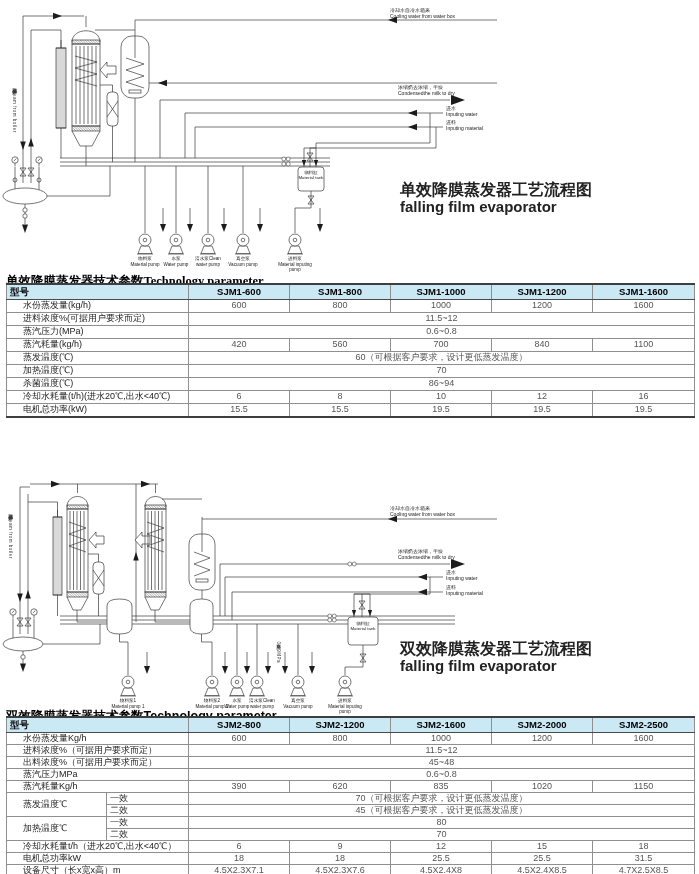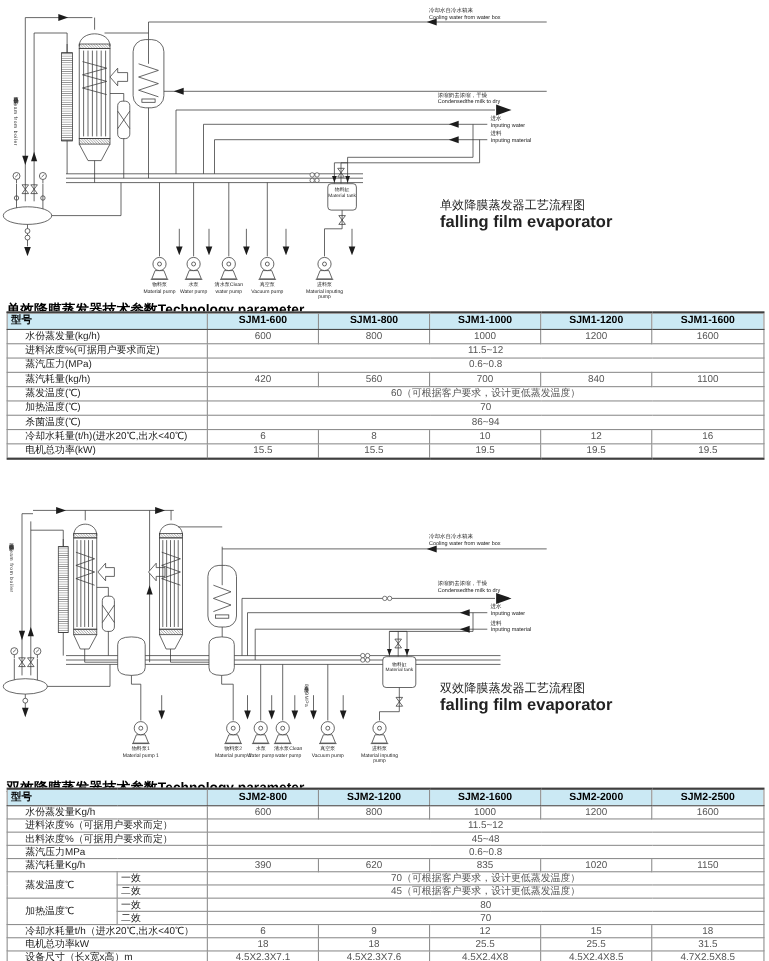--- a/index.html
+++ b/index.html
@@ -11,21 +11,21 @@
   .diagram svg{position:absolute;left:0;top:0;}
   .dlabel{position:absolute;font-size:5px;line-height:1.2;color:#222;white-space:nowrap;z-index:3;}
   .dlabel span{display:block;}
   .pump-label{position:absolute;font-size:4.6px;line-height:1.2;color:#222;text-align:center;
     width:42px;transform:translateX(-50%);z-index:3;}
   .pump-label span{display:block;}
   .tanklabel{position:absolute;font-size:4.4px;line-height:1.15;color:#222;text-align:center;z-index:3;}
   .tanklabel span{display:block;}
   .vnote{position:absolute;writing-mode:vertical-rl;font-size:4.5px;color:#333;z-index:3;letter-spacing:.5px;}
   .dtitle{position:absolute;z-index:3;}
-  .dtitle .zh{font-size:11px;font-weight:normal;display:block;line-height:1.15;}
+  .dtitle .zh{font-size:16px;font-weight:bold;display:block;line-height:1.15;}
   .dtitle .en{font-size:15px;font-weight:bold;display:block;line-height:1.08;}
   .heading{position:absolute;left:6px;font-size:12.5px;font-weight:bold;color:#000;z-index:3;}
   .spec-table{position:absolute;left:6px;border-collapse:collapse;table-layout:fixed;width:688px;
     font-size:9px;z-index:3;background:#fff;}
   .spec-table th,.spec-table td{border:1px solid #8f8f8f;padding:0 3px;height:12px;line-height:1.05;
     overflow:hidden;white-space:nowrap;font-weight:normal;}
   .spec-table thead th{background:var(--hdr,#cbe9f4);font-weight:bold;font-size:9.5px;text-align:center;
     border-top:2px solid #3f3f3f;border-bottom:1.5px solid #4a4a4a;height:14px;color:#000;}
   .spec-table thead th.lbl{text-align:left;}
   .spec-table td.lbl{text-align:left;color:#222;padding-left:16px;}
@@ -198,21 +198,21 @@
     <span>进料泵</span>
       <span>Material inputing pump</span>
   </span>
 
   <div class="dtitle" style="left:400px;top:181px;">
     <span class="zh">单效降膜蒸发器工艺流程图</span>
     <span class="en">falling film evaporator</span>
   </div>
 </div>
 
-<h2 class="heading" style="top:263px;">单效降膜蒸发器技术参数Technology parameter</h2>
+<h2 class="heading" style="top:263px;font-family:Liberation Serif, serif;">单效降膜蒸发器技术参数Technology parameter</h2>
 <table class="spec-table t1" style="top:283px;">
   <colgroup>
     <col style="width:182px">
       <col style="width:101px">
       <col style="width:101px">
     <col style="width:101px">
       <col style="width:101px">
       <col style="width:102px">
   </colgroup>
 <thead>
@@ -274,21 +274,21 @@
         <td class="lbl">电机总功率(kW)</td>
         <td class="val">15.5</td>
         <td class="val">15.5</td>
         <td class="val">19.5</td>
         <td class="val">19.5</td>
         <td class="val">19.5</td>
       </tr>
     </tbody>
   </table>
 
-<div class="diagram" style="top:452px;width:699px;height:248px;">
+<div class="diagram" style="top:472px;width:699px;height:248px;">
   <svg viewBox="0 0 699 248" width="699" height="248">
     <g stroke="#3a3a3a" stroke-width="0.7" fill="none">
 
       <path d="M30,12 H158 M77.5,21 V12 M136,12 V150 M155.5,21 V12"></path>
 
       <path d="M20,15 V162 M28,22 V162 M20,15 H30 M28,30 H57.5 V45"></path>
       <use href="#sym-gauge" transform="translate(13,140)"></use>
       <use href="#sym-gauge" transform="translate(34,140)"></use>
       <use href="#sym-valve" transform="translate(20,150) rotate(90)"></use>
       <use href="#sym-valve" transform="translate(28,150) rotate(90)"></use>

